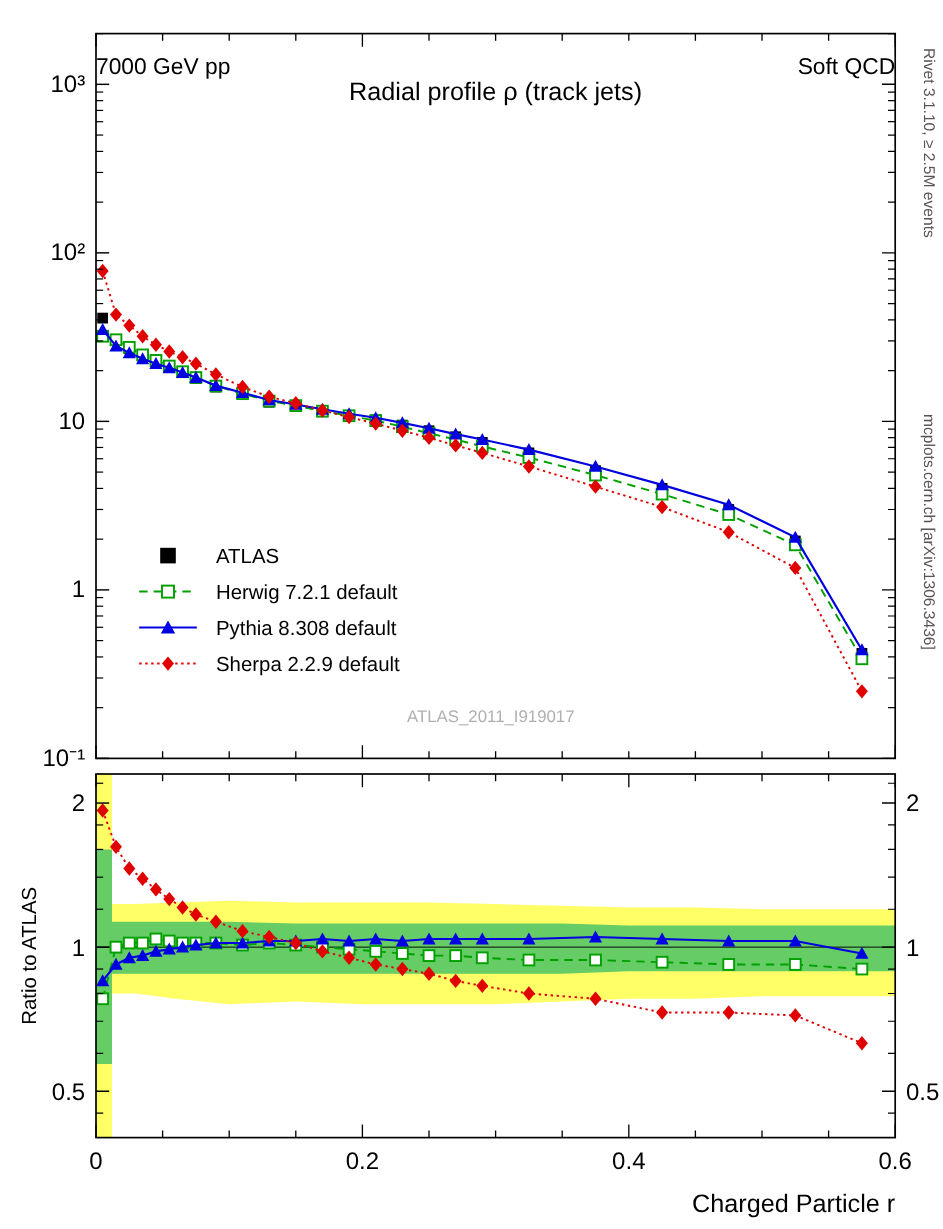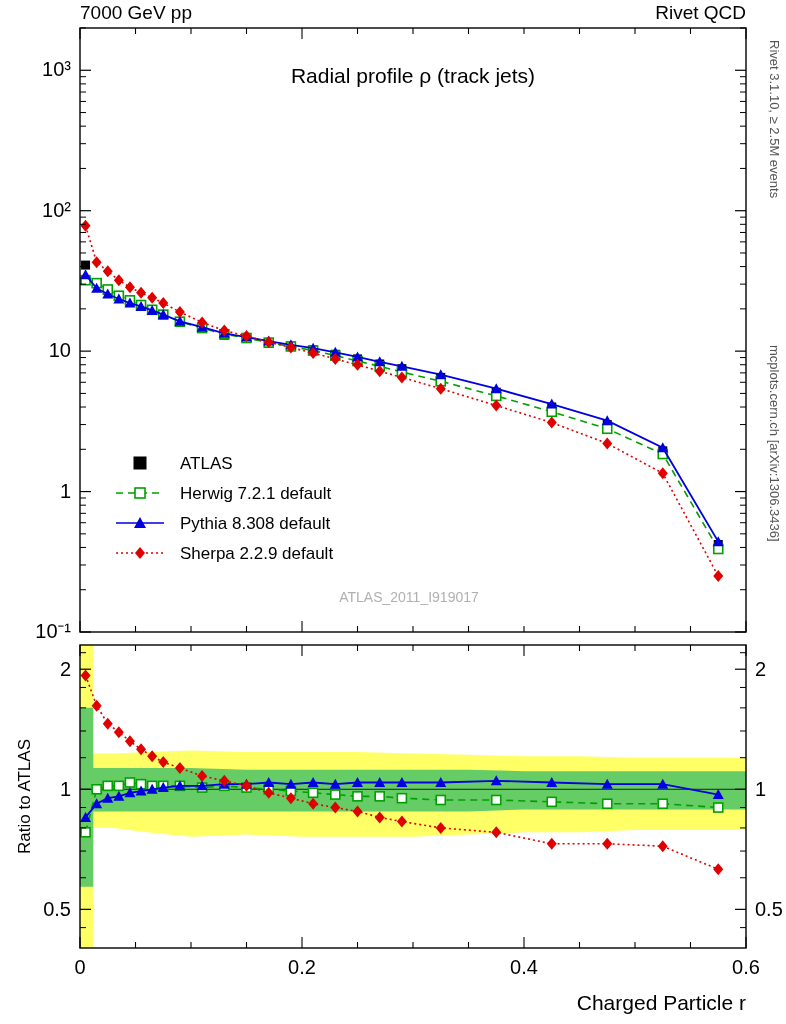--- a/index.html
+++ b/index.html
@@ -1,29 +1,29 @@
 <!DOCTYPE html>
 <html><head>
 <meta charset="utf-8">
 <style>
   html,body{margin:0;padding:0;background:#fff;}
   body{width:786px;height:1024px;font-family:"Liberation Sans",sans-serif;color:#000;overflow:hidden;}
   #root{position:relative;width:786px;height:1024px;}
   .abs{position:absolute;}
-  .hdr{font-size:19px;}
+  .hdr{font-size:19px;margin-top:44px;}
   .side-note{font-size:13px;color:#555;writing-mode:vertical-rl;text-orientation:mixed;white-space:nowrap;}
   svg{display:block;}
 </style>
 </head>
 <body>
 
 <div id="root">
 
   <div class="abs hdr" style="left:80px;top:2px;">7000 GeV pp</div>
-  <div class="abs hdr" style="right:40px;top:2px;">Rivet QCD</div>
+  <div class="abs hdr" style="right:40px;top:2px;">Soft QCD</div>
 
   <div class="abs side-note" style="right:4px;top:40px;height:260px;">Rivet 3.1.10, ≥ 2.5M events</div>
   <div class="abs side-note" style="right:4px;top:345px;height:300px;">mcplots.cern.ch [arXiv:1306.3436]</div>
 
   <svg id="plot" width="786" height="1024">
       <path d="M80,645L93.32,645L93.32,753.4188124098407L113.30000000000001,753.4188124098407L146.60000000000002,752.0161969832855L191,750.624847665722L246.5,752.0161969832855L302,752.0161969832855L357.5,752.0161969832855L413,753.4188124098407L468.5,754.8328778849008L524,756.2585818897962L579.5,756.2585818897962L635,757.6961175984457L690.5,757.6961175984457L746,757.6961175984457L746,830.1105409230261L690.5,830.1105409230261L635,830.1105409230261L579.5,832.3172211945507L524,832.3172211945507L468.5,834.5523755449988L413,836.8167484261295L357.5,836.8167484261295L302,836.8167484261295L246.5,834.5523755449988L191,836.8167484261295L146.60000000000002,832.3172211945507L113.30000000000001,827.9316183726957L93.32,827.9316183726957L93.32,948L80,948Z" fill="#ffff66" stroke="none"></path>
       <path d="M80,707.8632367453913L93.32,707.8632367453913L93.32,768.1074430642293L113.30000000000001,768.1074430642293L146.60000000000002,768.1074430642293L191,768.1074430642293L246.5,769.6472048358876L302,769.6472048358876L357.5,769.6472048358876L413,769.6472048358876L468.5,769.6472048358876L524,771.2007763144724L579.5,771.2007763144724L635,771.2007763144724L690.5,771.2007763144724L746,771.2007763144724L746,809.4644605840423L690.5,809.4644605840423L635,809.4644605840423L579.5,809.4644605840423L524,809.4644605840423L468.5,811.4217928079894L413,811.4217928079894L357.5,811.4217928079894L302,811.4217928079894L246.5,811.4217928079894L191,811.4217928079894L146.60000000000002,811.4217928079894L113.30000000000001,811.4217928079894L93.32,811.4217928079894L93.32,886.6496292791837L80,886.6496292791837Z" fill="#66cc66" stroke="none"></path>
       <defs>
         <clipPath id="cmain">
           <rect x="80" y="28" width="666" height="604"></rect>

